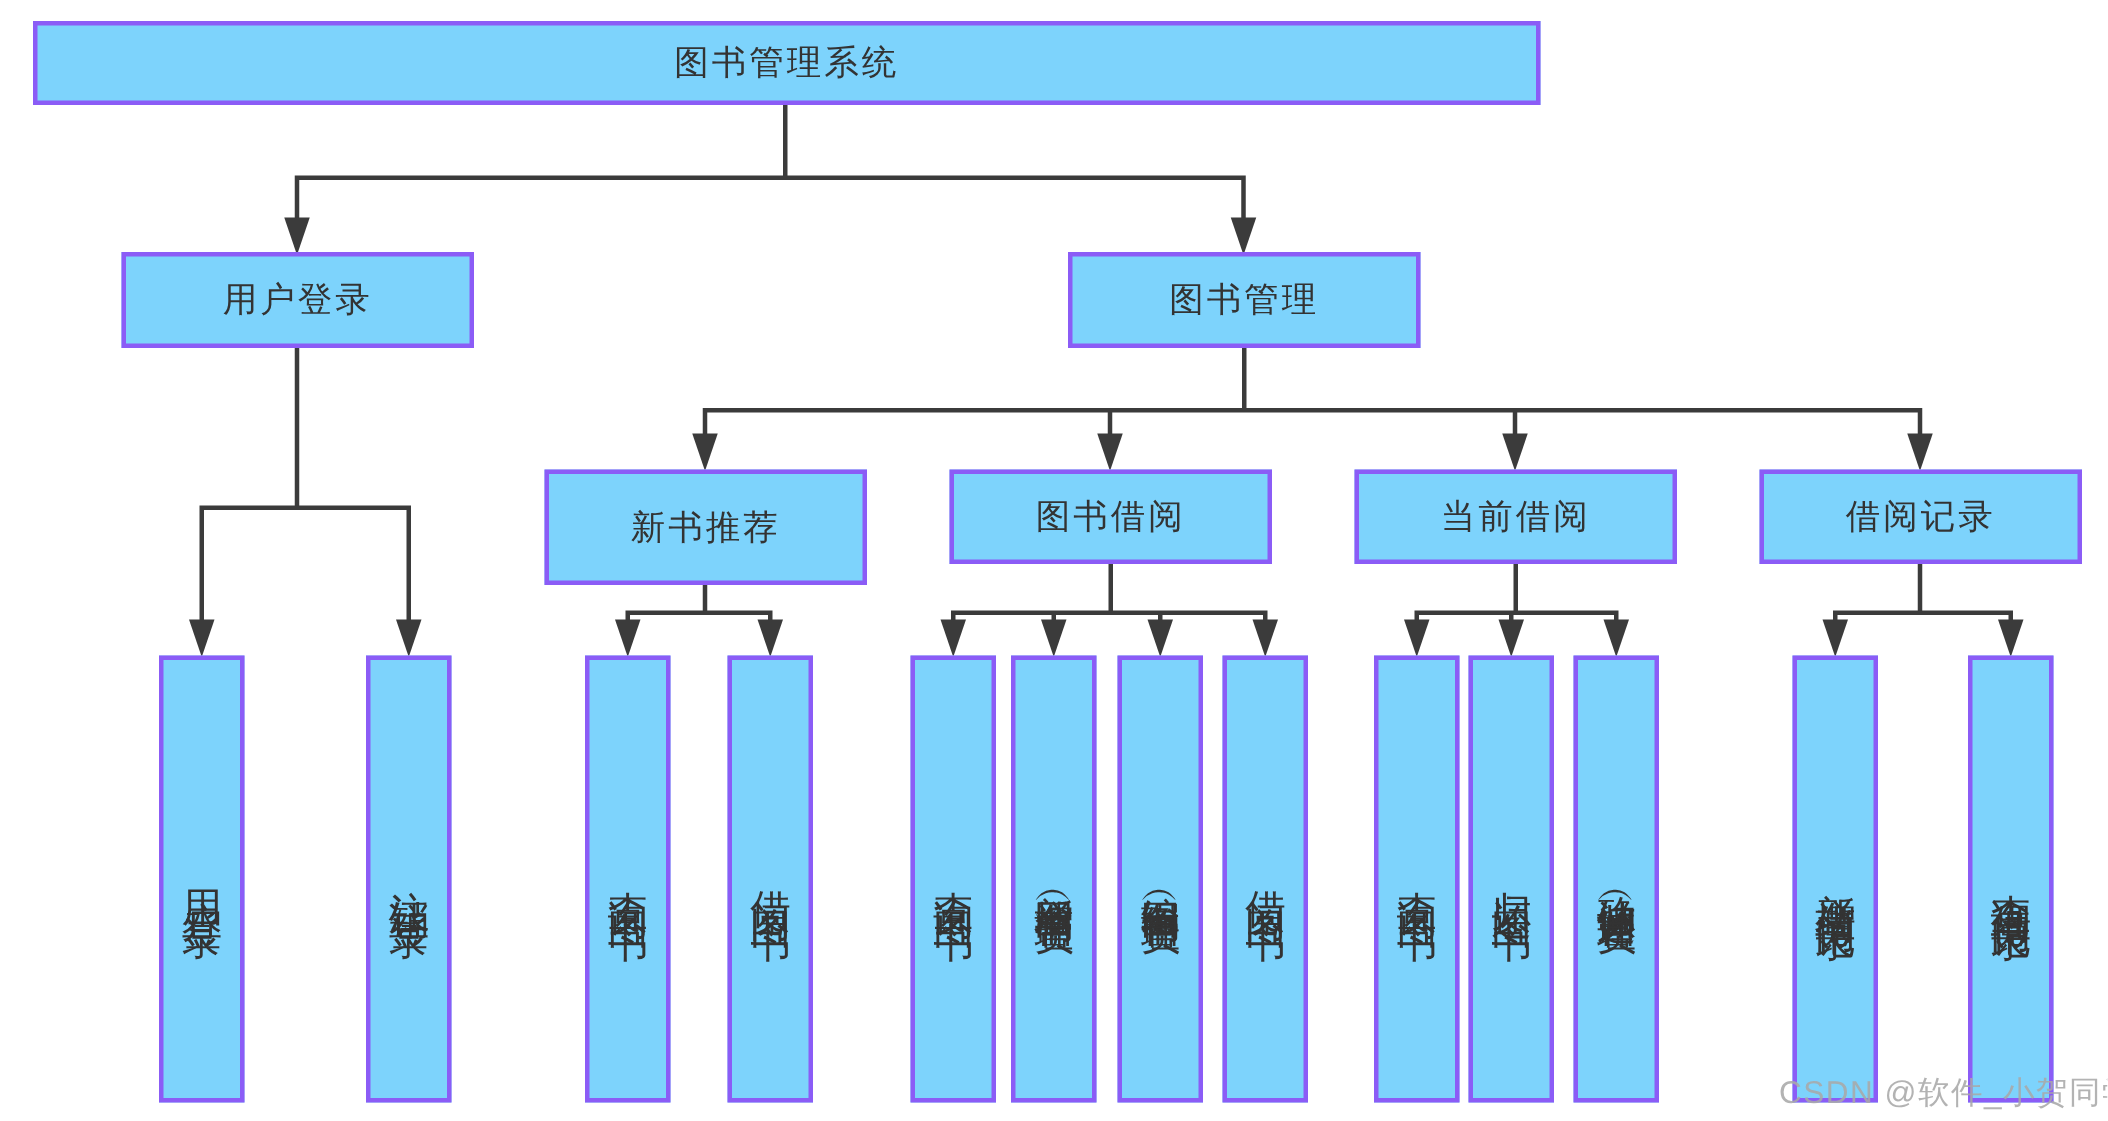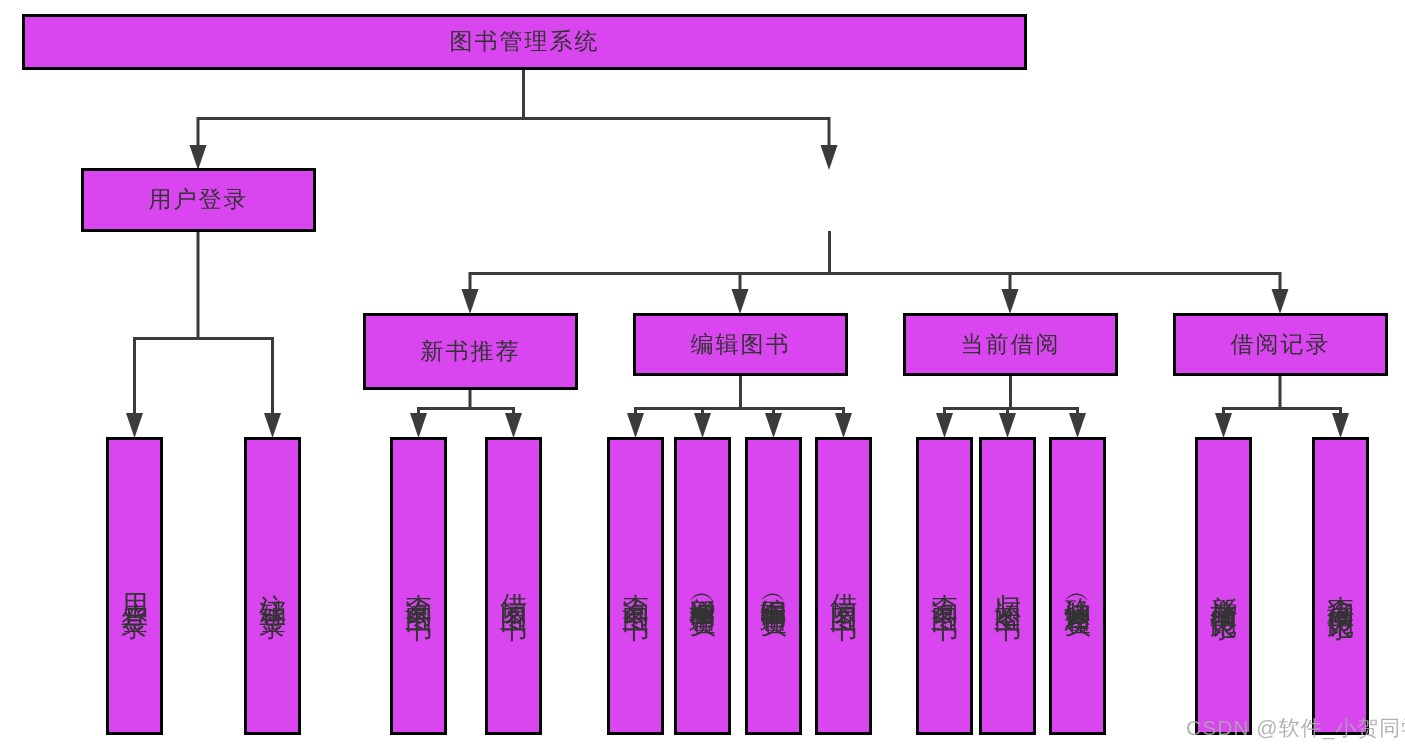--- a/index.html
+++ b/index.html
@@ -1,21 +1,21 @@
 <!DOCTYPE html>
 <html><head>
 <meta charset="utf-8">
 <style>
   html,body{margin:0;padding:0;background:#ffffff;}
   body{font-family:"Liberation Sans","DejaVu Sans",sans-serif;}
   .stage{position:relative;width:1405px;height:747px;background:#ffffff;overflow:hidden;}
   svg.connectors{position:absolute;left:0;top:0;width:1405px;height:747px;}
   .box{
     position:absolute;box-sizing:border-box;
-    border:3px solid #000000;background:#d946ef;
+    border:3px solid #8b5cf6;background:#7dd3fc;
     display:flex;align-items:center;justify-content:center;
     color:#333333;font-size:23px;letter-spacing:2px;
     text-align:center;line-height:1.2;
   }
   .vbox{
     writing-mode:vertical-rl;text-orientation:mixed;
     font-size:27px;letter-spacing:7px;
   }
   .vbox.mid{letter-spacing:4px;}
   .vbox.tight{font-size:26px;letter-spacing:2px;}
@@ -85,23 +85,24 @@
     <use href="#head" x="944.5" y="438"></use>
     <use href="#head" x="1007.5" y="438"></use>
     <use href="#head" x="1077.5" y="438"></use>
     <use href="#head" x="1223.5" y="438"></use>
     <use href="#head" x="1340.5" y="438"></use>
   </svg>
 
   <div class="box" style="left:22px;top:14px;width:1005px;height:56px">图书管理系统</div>
 
   <div class="box" style="left:81px;top:168px;width:235px;height:64px">用户登录</div>
+  <div class="box" style="left:712px;top:168px;width:235px;height:64px">图书管理</div>
 
   <div class="box" style="left:363px;top:313px;width:215px;height:77px">新书推荐</div>
-  <div class="box" style="left:633px;top:313px;width:215px;height:63px">编辑图书</div>
+  <div class="box" style="left:633px;top:313px;width:215px;height:63px">图书借阅</div>
   <div class="box" style="left:1173px;top:313px;width:215px;height:63px">借阅记录</div>
   <div class="box" style="left:903px;top:313px;width:215px;height:63px">当前借阅</div>
 
   <div class="box vbox" style="left:106px;top:437px;width:57px;height:298px">用户登录</div>
   <div class="box vbox" style="left:244px;top:437px;width:57px;height:298px">注销登录</div>
 
   <div class="box vbox" style="left:390px;top:437px;width:57px;height:298px">查询图书</div>
   <div class="box vbox" style="left:485px;top:437px;width:57px;height:298px">借阅图书</div>
 
   <div class="box vbox" style="left:607px;top:437px;width:57px;height:298px">查询图书</div>

